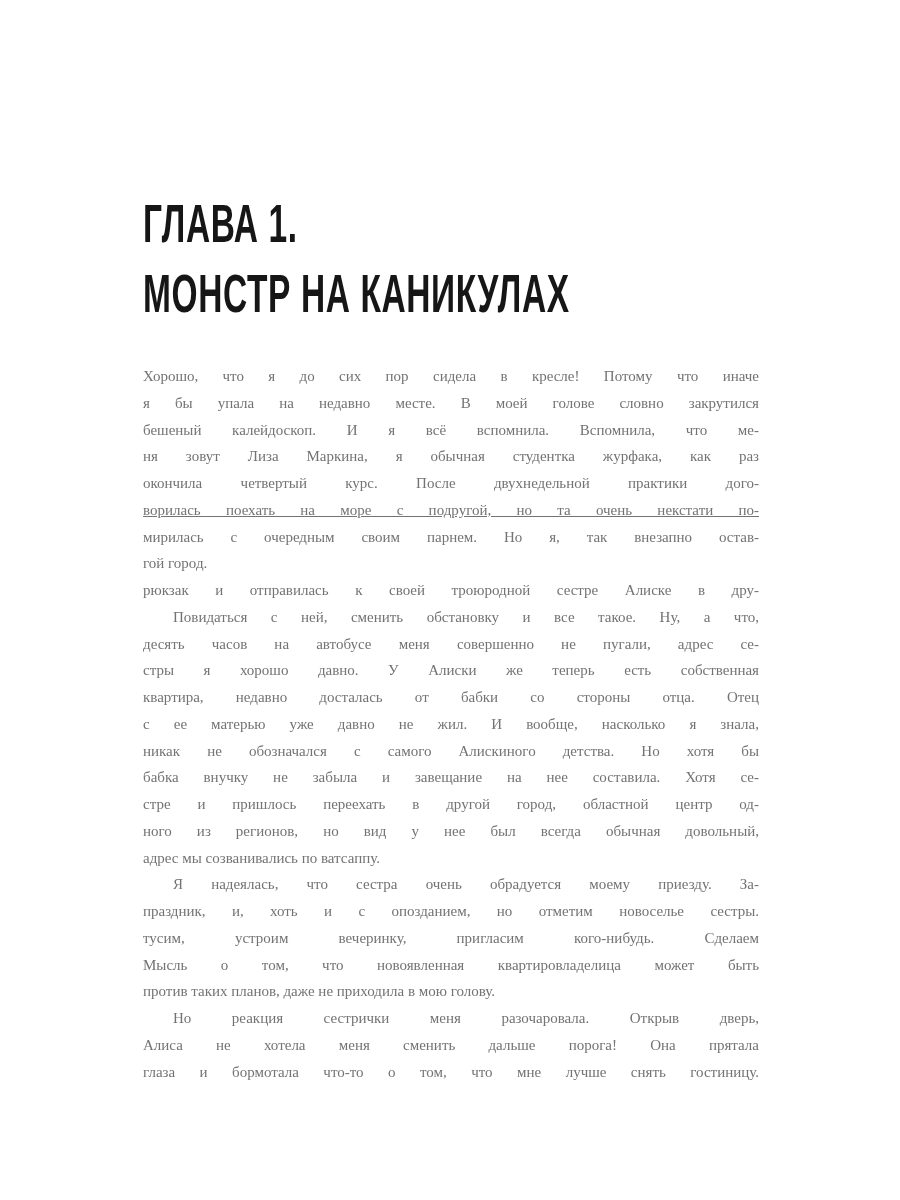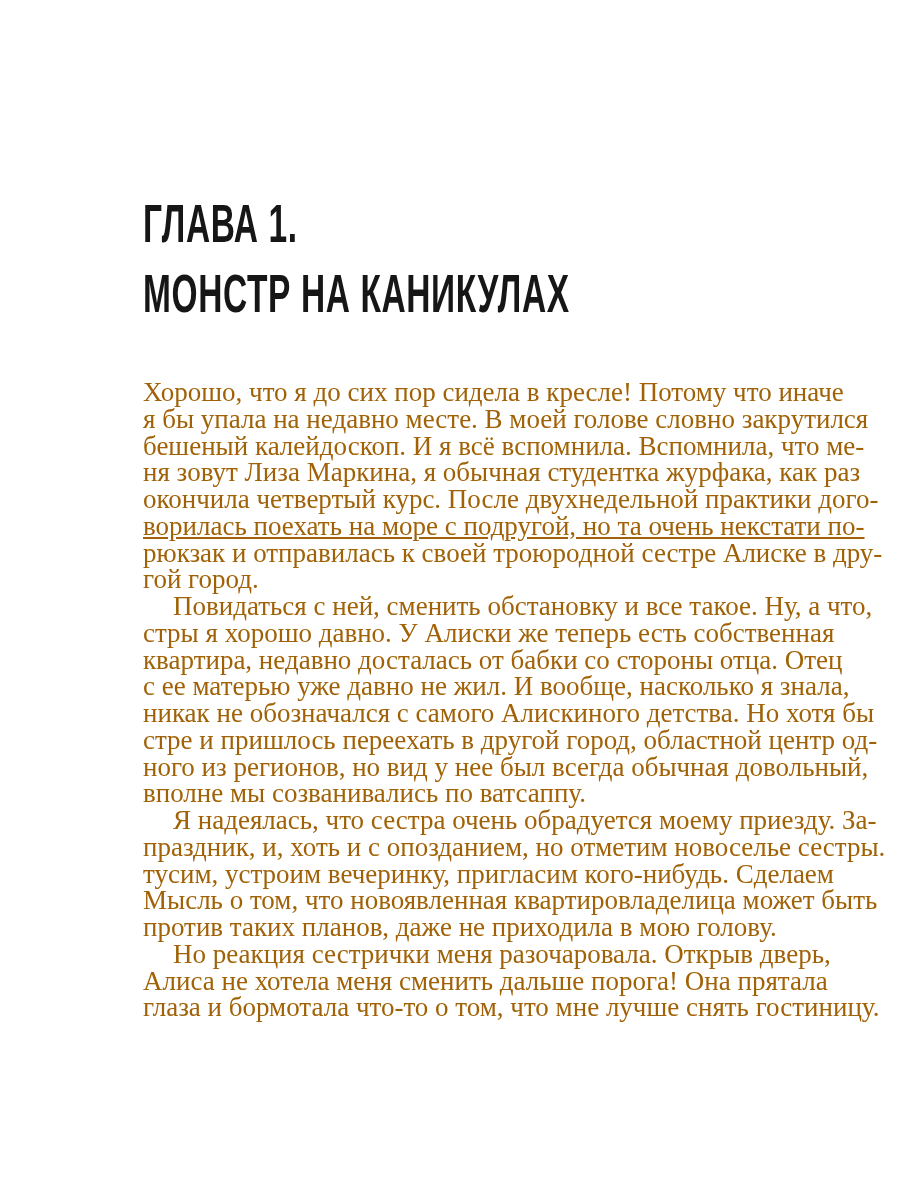--- a/index.html
+++ b/index.html
@@ -18,24 +18,23 @@
     line-height: 70px;
     letter-spacing: 1px;
     text-transform: uppercase;
     transform: scaleX(0.62);
     transform-origin: left center;
     white-space: nowrap;
   }
   .body-text {
     position: absolute; left: 143px; top: 363px; width: 616px;
     font-family: "Liberation Serif", serif;
-    font-size: 27px;
+    font-size: 15px;
     line-height: 26.75px;
-    color: #a16207;
-    margin-top: 16px;
+    color: #737373;
   }
   .line {
     display: block;
     white-space: nowrap;
     text-align: justify;
     text-align-last: justify;
     height: 26.75px;
   }
   .line.last { text-align-last: left; }
   .line.indent { padding-left: 30px; }
@@ -49,30 +48,33 @@
     <span class="title-line">Монстр на каникулах</span>
   </h1>
 
   <div class="body-text" id="body-text">
     <span class="line" style="word-spacing: 0px;">Хорошо, что я до сих пор сидела в кресле! Потому что иначе</span>
     <span class="line" style="word-spacing: 0px;">я бы упала на недавно месте. В моей голове словно закрутился</span>
     <span class="line" style="word-spacing: 0px;">бешеный калейдоскоп. И я всё вспомнила. Вспомнила, что ме-</span>
     <span class="line" style="word-spacing: 0px;">ня зовут Лиза Маркина, я обычная студентка журфака, как раз</span>
     <span class="line" style="word-spacing: 0px;">окончила четвертый курс. После двухнедельной практики дого-</span>
     <span class="line" style="word-spacing: 0px; text-decoration: underline;">ворилась поехать на море с подругой, но та очень некстати по-</span>
+    <span class="line" style="word-spacing: 0px;">мирилась с очередным своим парнем. Но я, так внезапно остав-</span>
+    <span class="line last">гой город.</span>
     <span class="line" style="word-spacing: 0px;">рюкзак и отправилась к своей троюродной сестре Алиске в дру-</span>
-    <span class="line last">гой город.</span>
     <span class="line indent" style="word-spacing: 0px;">Повидаться с ней, сменить обстановку и все такое. Ну, а что,</span>
+    <span class="line" style="word-spacing: 0px;">десять часов на автобусе меня совершенно не пугали, адрес се-</span>
     <span class="line" style="word-spacing: 0px;">стры я хорошо давно. У Алиски же теперь есть собственная</span>
     <span class="line" style="word-spacing: 0px;">квартира, недавно досталась от бабки со стороны отца. Отец</span>
     <span class="line" style="word-spacing: 0px;">с ее матерью уже давно не жил. И вообще, насколько я знала,</span>
     <span class="line" style="word-spacing: 0px;">никак не обозначался с самого Алискиного детства. Но хотя бы</span>
+    <span class="line" style="word-spacing: 0px;">бабка внучку не забыла и завещание на нее составила. Хотя се-</span>
     <span class="line" style="word-spacing: 0px;">стре и пришлось переехать в другой город, областной центр од-</span>
     <span class="line" style="word-spacing: 0px;">ного из регионов, но вид у нее был всегда обычная довольный,</span>
-    <span class="line last">вполне мы созванивались по ватсаппу.</span>
+    <span class="line last">адрес мы созванивались по ватсаппу.</span>
     <span class="line indent" style="word-spacing: 0px;">Я надеялась, что сестра очень обрадуется моему приезду. За-</span>
     <span class="line" style="word-spacing: 0px;">праздник, и, хоть и с опозданием, но отметим новоселье сестры.</span>
     <span class="line" style="word-spacing: 0px;">тусим, устроим вечеринку, пригласим кого-нибудь. Сделаем</span>
     <span class="line" style="word-spacing: 0px;">Мысль о том, что новоявленная квартировладелица может быть</span>
     <span class="line last">против таких планов, даже не приходила в мою голову.</span>
     <span class="line indent" style="word-spacing: 0px;">Но реакция сестрички меня разочаровала. Открыв дверь,</span>
     <span class="line" style="word-spacing: 0px;">Алиса не хотела меня сменить дальше порога! Она прятала</span>
     <span class="line" style="word-spacing: 0px;">глаза и бормотала что-то о том, что мне лучше снять гостиницу.</span>
   </div>
 </div>

